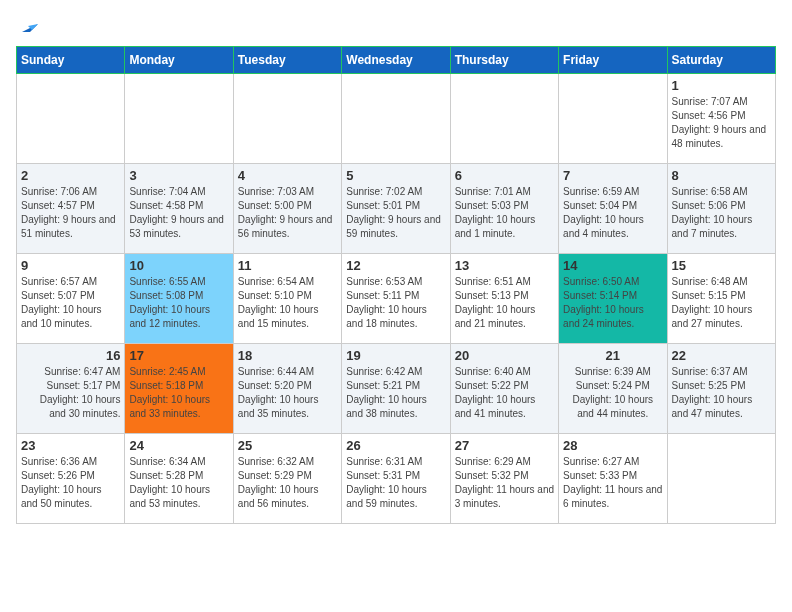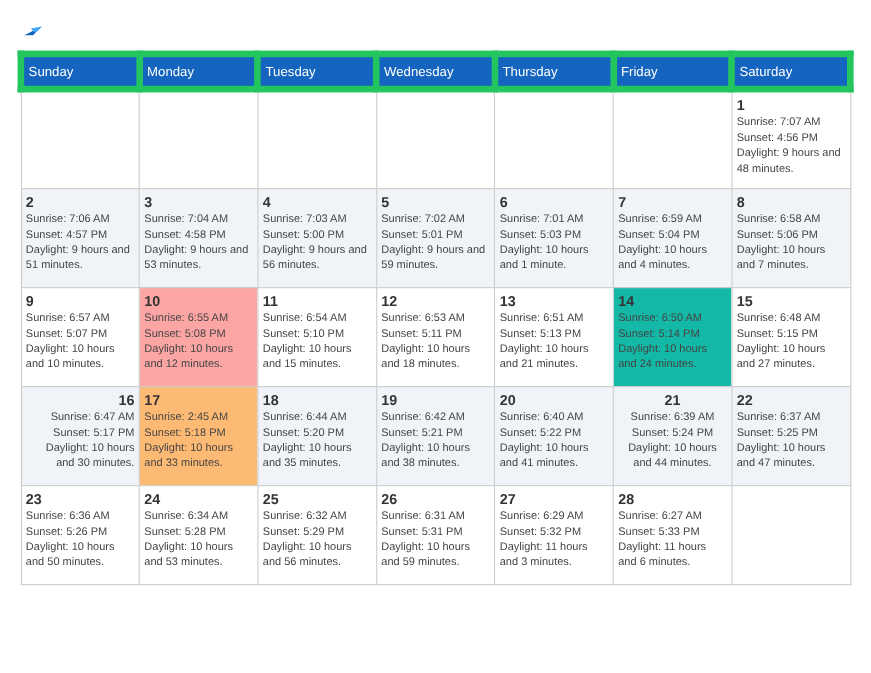--- a/index.html
+++ b/index.html
@@ -56,22 +56,22 @@
       width: 100%;
       border-collapse: collapse;
       font-size: 11px;
     }
     .calendar th {
       background-color: #1565c0;
       color: #fff;
       padding: 6px 4px;
       text-align: left;
       font-size: 12px;
-      font-weight: normal;
-      border: 6px solid #22c55e;
+      font-weight: bold;
+      border: 1px solid #22c55e;
     }
     .calendar td {
       border: 1px solid #ccc;
       vertical-align: top;
       padding: 4px;
       height: 90px;
       width: calc(100% / 7);
     }
     .day-number {
       font-weight: bold;
@@ -192,21 +192,21 @@
 Daylight: 10 hours and 7 minutes.</div>
         </td>
       </tr>
       <tr>
         <td style="background-color: rgb(255, 255, 255);">
           <div class="day-number">9</div>
           <div class="day-info">Sunrise: 6:57 AM
 Sunset: 5:07 PM
 Daylight: 10 hours and 10 minutes.</div>
         </td>
-        <td style="background-color: #fca5a5; margin-left: 13px;">
+        <td style="background-color: #7dd3fc; margin-left: 13px;">
           <div class="day-number">10</div>
           <div class="day-info">Sunrise: 6:55 AM
 Sunset: 5:08 PM
 Daylight: 10 hours and 12 minutes.</div>
         </td>
         <td style="background-color: rgb(255, 255, 255);">
           <div class="day-number">11</div>
           <div class="day-info">Sunrise: 6:54 AM
 Sunset: 5:10 PM
 Daylight: 10 hours and 15 minutes.</div>
@@ -236,21 +236,21 @@
 Daylight: 10 hours and 27 minutes.</div>
         </td>
       </tr>
       <tr>
         <td style="background-color: rgb(240, 244, 248); text-align: right;">
           <div class="day-number">16</div>
           <div class="day-info">Sunrise: 6:47 AM
 Sunset: 5:17 PM
 Daylight: 10 hours and 30 minutes.</div>
         </td>
-        <td style="background-color: #fdba74;">
+        <td style="background-color: #f97316;">
           <div class="day-number">17</div>
           <div class="day-info">Sunrise: 2:45 AM
 Sunset: 5:18 PM
 Daylight: 10 hours and 33 minutes.</div>
         </td>
         <td style="background-color: rgb(240, 244, 248);">
           <div class="day-number">18</div>
           <div class="day-info">Sunrise: 6:44 AM
 Sunset: 5:20 PM
 Daylight: 10 hours and 35 minutes.</div>

